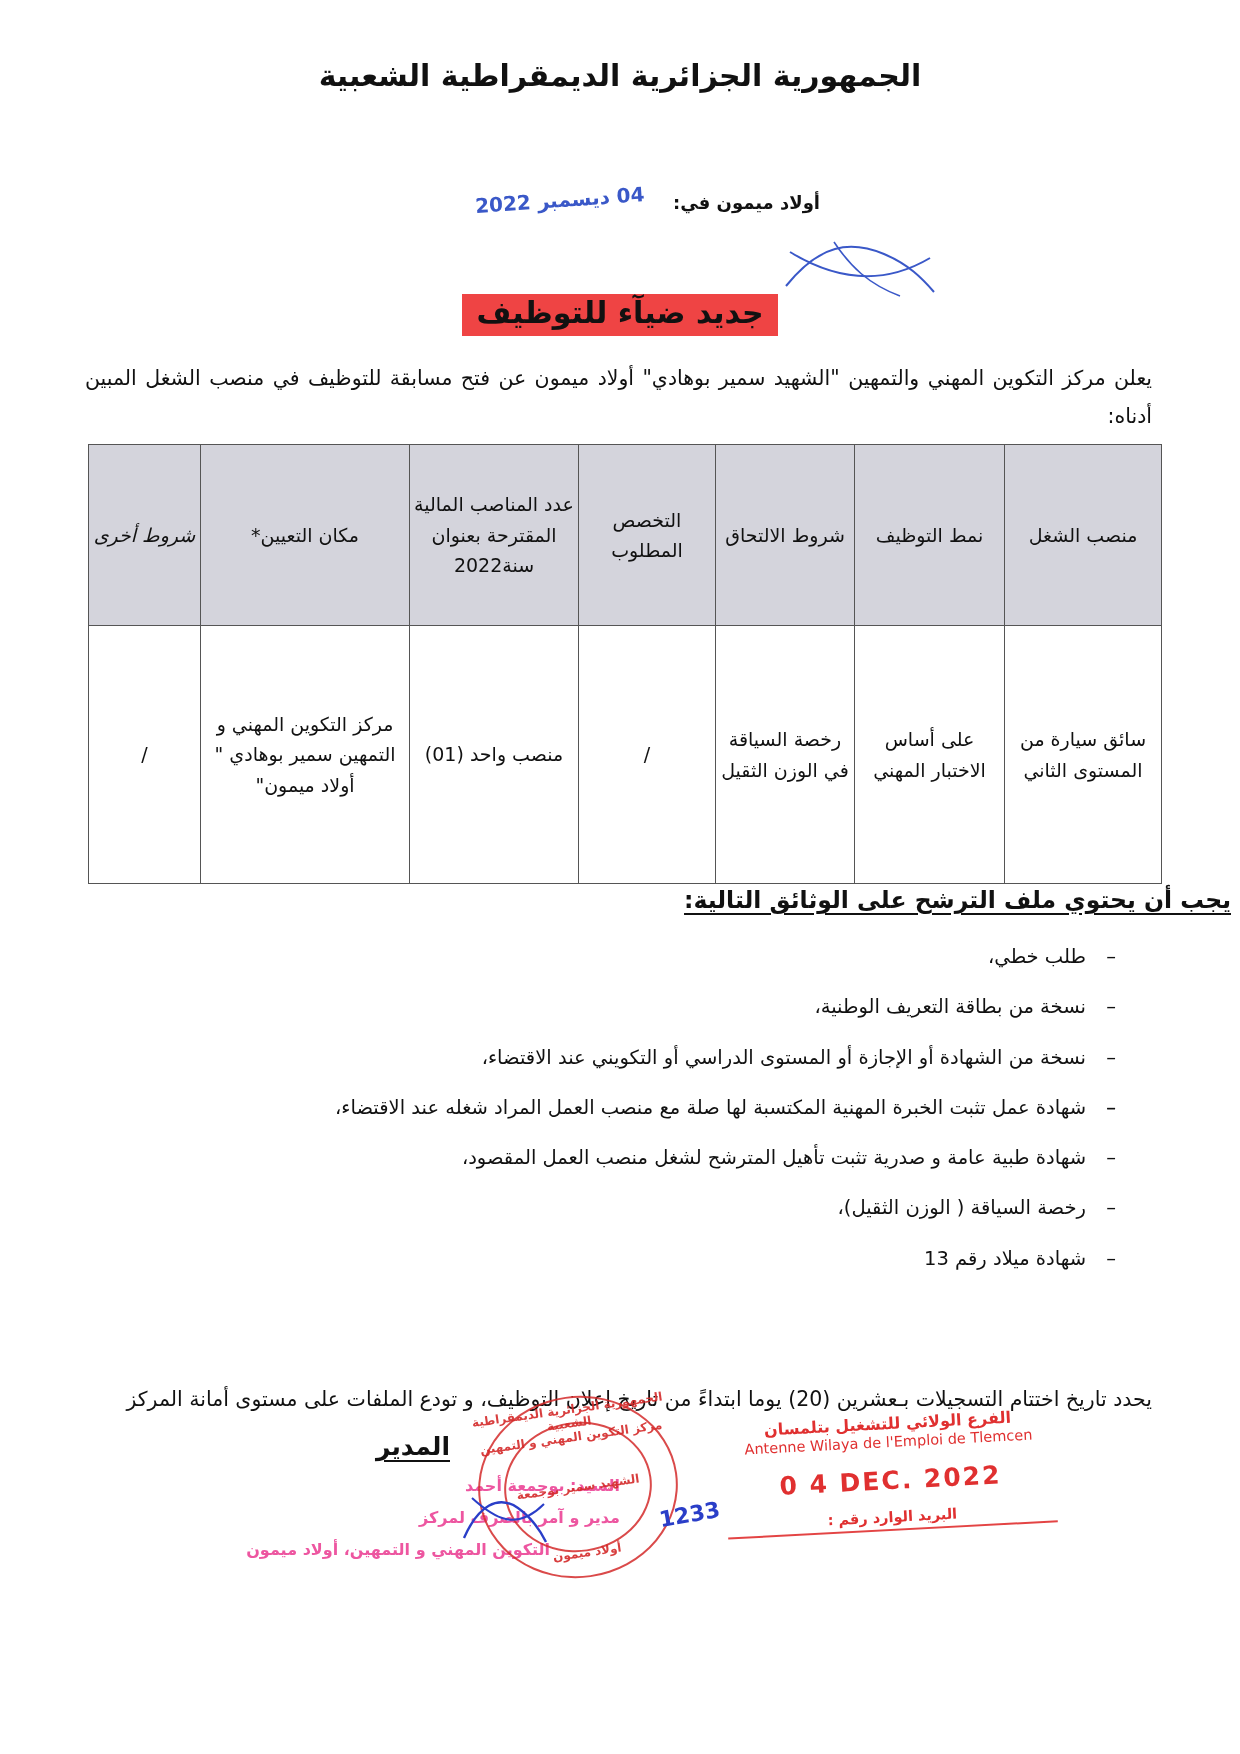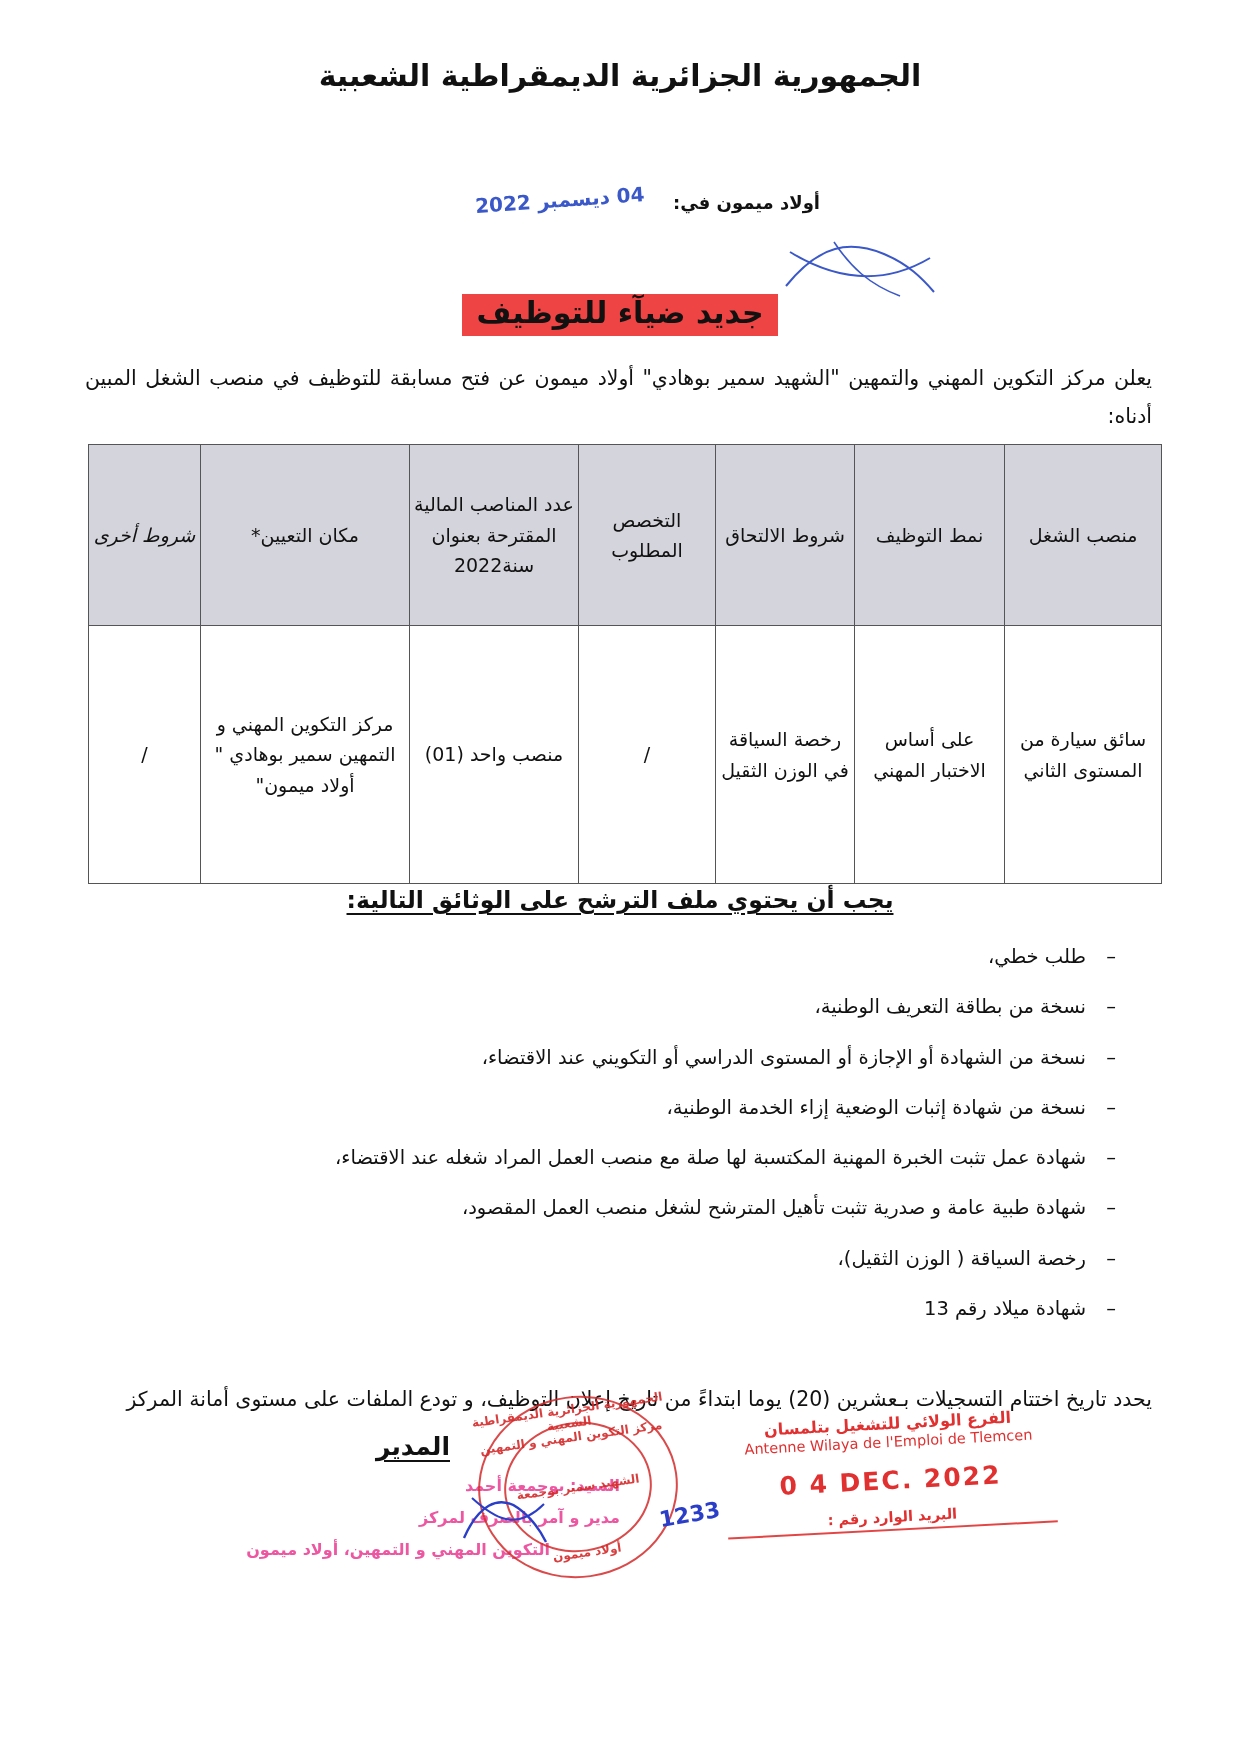--- a/index.html
+++ b/index.html
@@ -174,21 +174,21 @@
   .sec-head {
     position: absolute;
     direction: rtl;
     font-size: 23.5px;
     font-weight: 700;
     color: #111;
     text-decoration: underline;
     text-underline-offset: 5px;
     white-space: nowrap;
   }
-  #docs-heading { top: 886px; right: 0; left: 0; text-align: center; }
+  #docs-heading { top: 886px; right: 9px; left: 0; text-align: right; }
   #deadline-heading { top: 1285px; right: 0; left: 0; text-align: center; }
 
   
   .docs-list {
     position: absolute;
     top: 942px;
     right: 120px;
     left: 150px;
     direction: rtl;
     list-style: none;
@@ -397,21 +397,21 @@
       </tr>
     </tbody>
   </table>
 
   <div class="sec-head" id="docs-heading">يجب أن يحتوي ملف الترشح على الوثائق التالية:</div>
 
   <ul class="docs-list">
     <li><span class="dash">–</span><span>طلب خطي،</span></li>
     <li><span class="dash">–</span><span>نسخة من بطاقة التعريف الوطنية،</span></li>
     <li><span class="dash">–</span><span>نسخة من الشهادة أو الإجازة أو المستوى الدراسي أو التكويني عند الاقتضاء،</span></li>
-    <li><span class="dash">–</span><span>نسخة من شهادة إثبات الوضعية إزاء الخدمة الوطنية،</span></li>
+    <li><span class="dash">–</span></li>
     <li><span class="dash">–</span><span>شهادة عمل تثبت الخبرة المهنية المكتسبة لها صلة مع منصب العمل المراد شغله عند الاقتضاء،</span></li>
     <li><span class="dash">–</span><span>شهادة طبية عامة و صدرية تثبت تأهيل المترشح لشغل منصب العمل المقصود،</span></li>
     <li><span class="dash">–</span><span>رخصة السياقة ( الوزن الثقيل)،</span></li>
     <li><span class="dash">–</span><span>شهادة ميلاد رقم 13</span></li>
   </ul>
 
   <div class="deadline-par">يحدد تاريخ اختتام التسجيلات بـعشرين (20) يوما ابتداءً من تاريخ إعلان التوظيف، و تودع الملفات على مستوى أمانة المركز</div>
 
   <div class="director-block">
     <div class="director-title">المدير</div>

